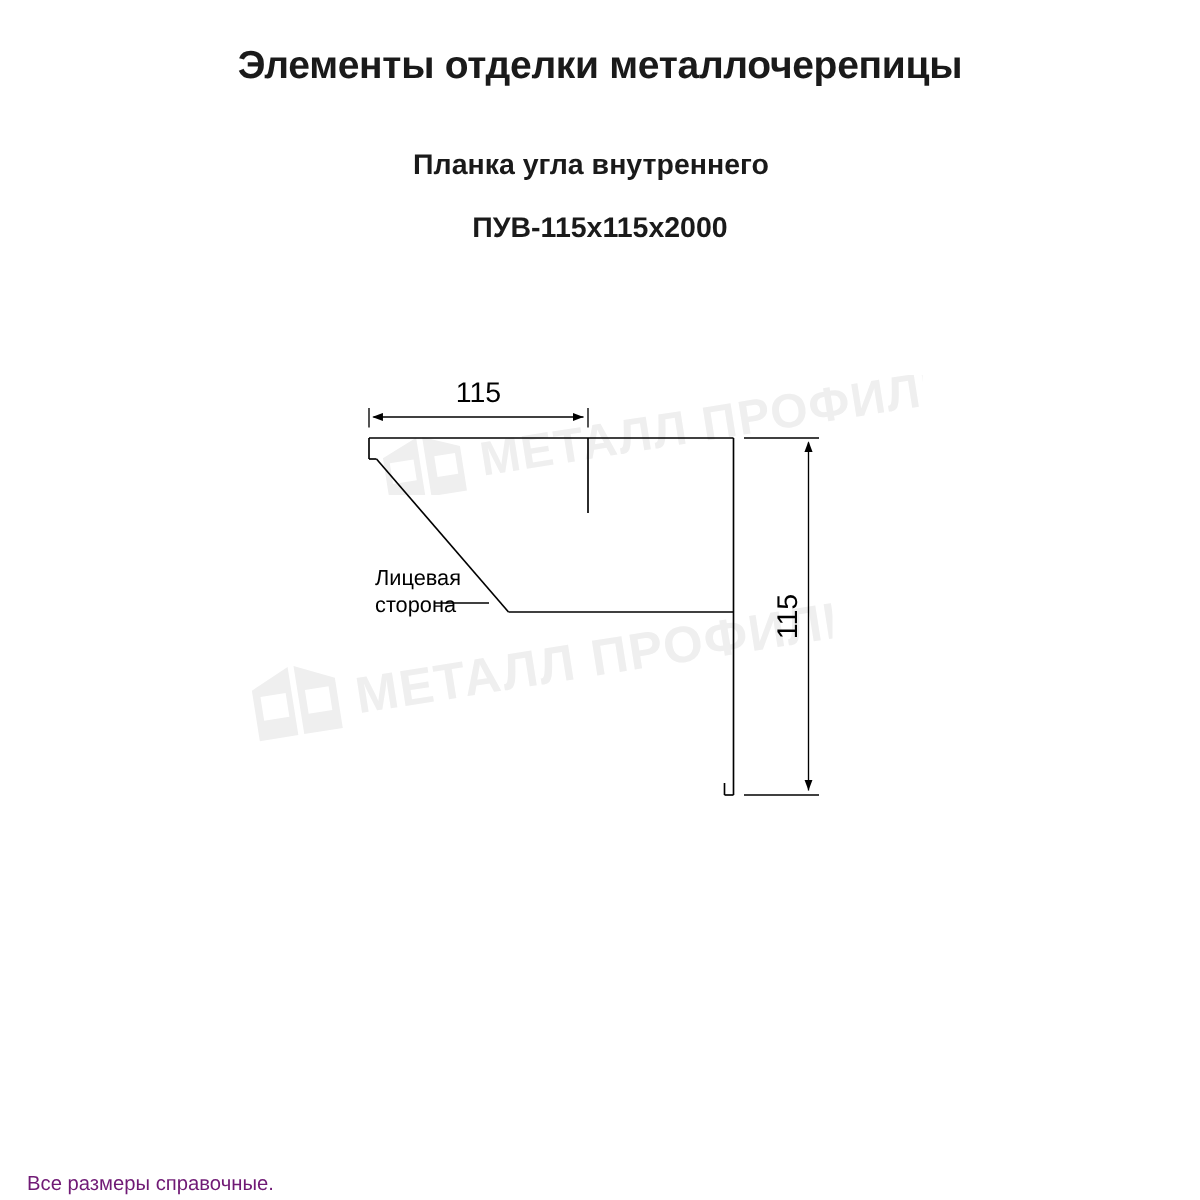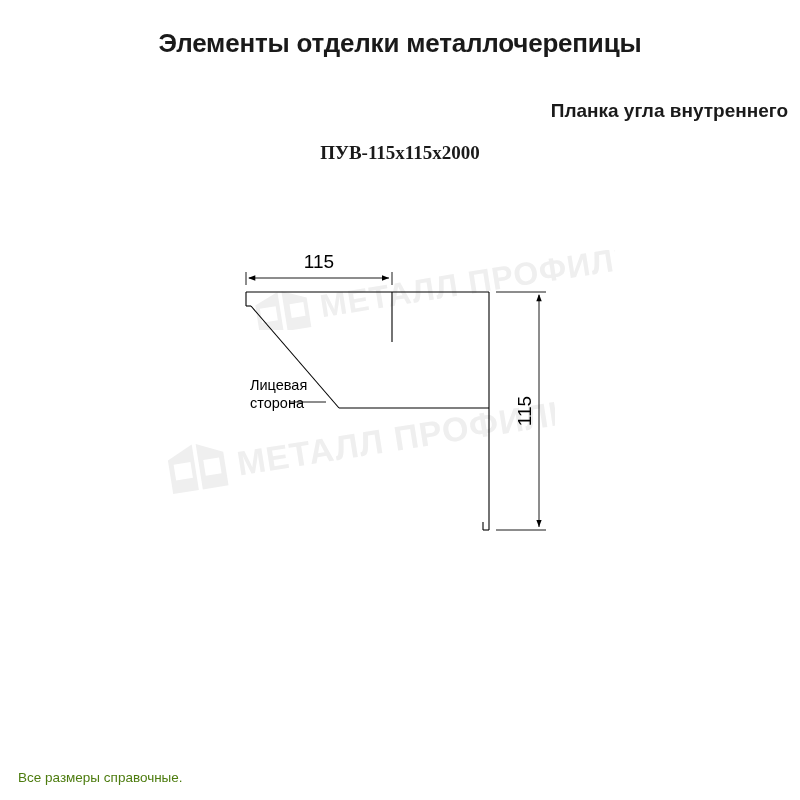--- a/index.html
+++ b/index.html
@@ -27,33 +27,32 @@
     text-align: center;
     font-size: 26px;
     font-weight: bold;
     letter-spacing: -0.2px;
   }
   .title-sub {
     position: absolute;
     top: 100px;
     left: 0;
     width: 788px;
-    text-align: right;
+    text-align: center;
     font-size: 19px;
     font-weight: bold;
   }
   .title-code {
     position: absolute;
     top: 142px;
     left: 0;
     width: 800px;
     text-align: center;
     font-size: 19px;
     font-weight: bold;
-    font-family: Liberation Serif, serif;
   }
   .drawing {
     position: absolute;
     top: 230px;
     left: 150px;
     width: 520px;
     height: 340px;
     text-decoration: underline;
   }
   .drawing svg {
@@ -62,24 +61,24 @@
   .wm {
     position: absolute;
     pointer-events: none;
     user-select: none;
     opacity: 1;
   }
   .wm svg { display: block; }
   .footer {
     position: absolute;
     left: 18px;
-    bottom: 12px;
+    bottom: 1px;
     font-size: 13.5px;
     line-height: 1.5;
-    color: #4d7c0f;
+    color: #701a75;
   }
   .footer div { white-space: nowrap; }
 </style>
 </head>
 <body>
 
 <div class="page">
 
   <div class="wm" style="top:250px; left:245px;">
     <svg width="370" height="80" viewBox="0 0 370 80" xmlns="http://www.w3.org/2000/svg">

